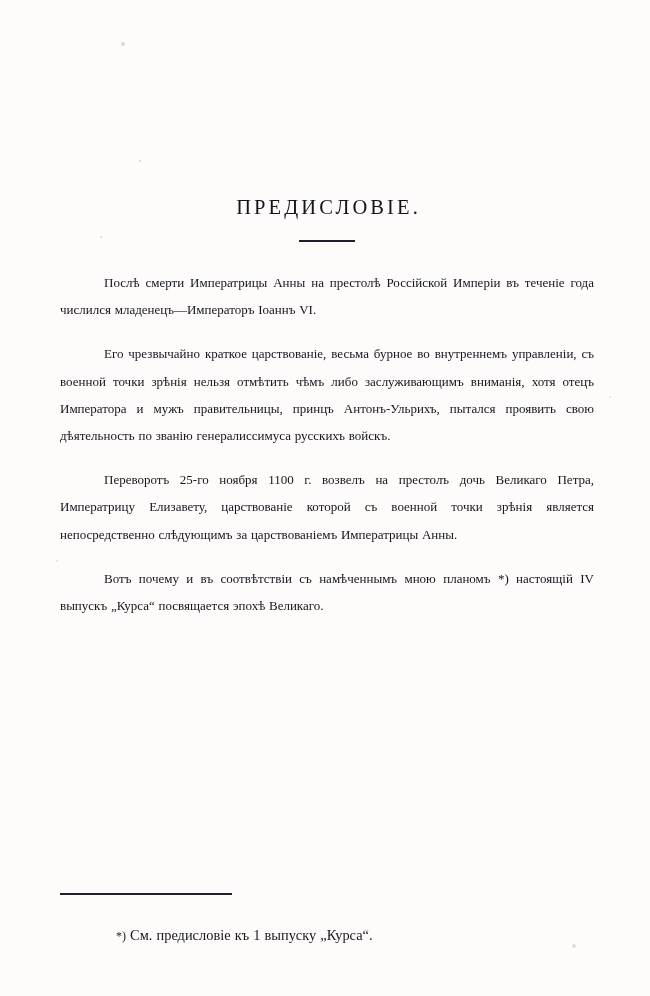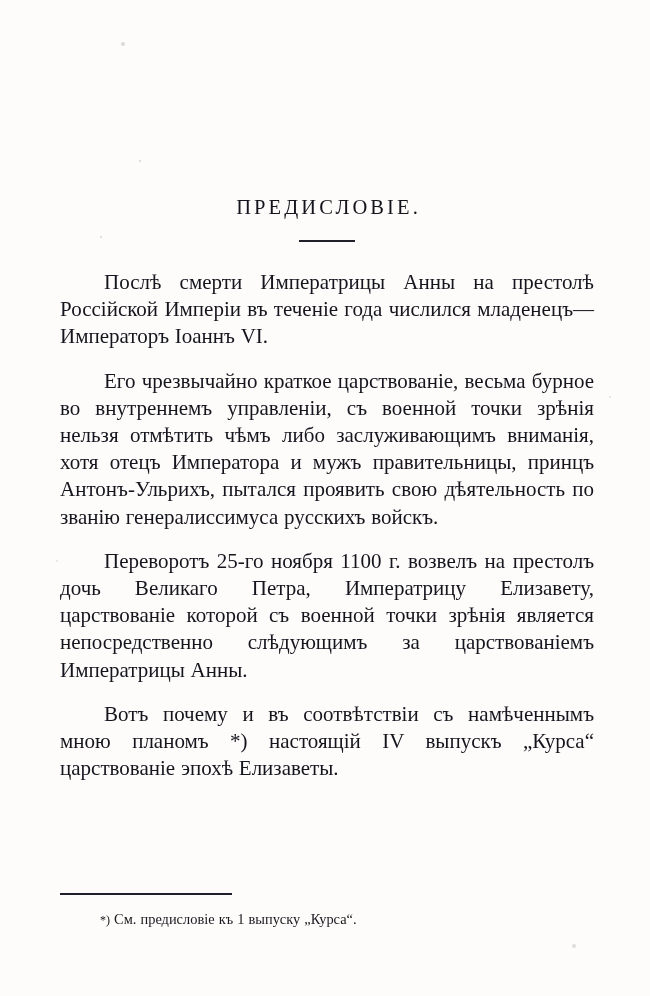--- a/index.html
+++ b/index.html
@@ -56,21 +56,21 @@
   .title-rule {
     width: 56px;
     height: 2px;
     background: #20202a;
     margin: 21px auto 0 auto;
   }
 
   p.para {
     margin: 0;
     padding-top: 17px;
-    font-size: 21px;
+    font-size: 13px;
     line-height: 27.2px;
     text-align: justify;
     text-justify: inter-word;
     text-indent: 44px;
     color: #15151e;
     word-spacing: 0.5px;
   }
   p.para:first-of-type {
     padding-top: 27px;
   }
@@ -80,21 +80,21 @@
     left: 60px;
     top: 893px;
     width: 534px;
   }
   .footnote-rule {
     width: 172px;
     height: 2px;
     background: #20202a;
   }
   .footnote {
-    margin: 0;
+    margin: 16px;
     padding-top: 14px;
     font-size: 14.4px;
     line-height: 20px;
     text-indent: 40px;
     color: #18181f;
     word-spacing: 0.5px;
   }
   sup.fn-mark {
     font-size: 12px;
     vertical-align: baseline;
@@ -114,21 +114,21 @@
   <div class="speck sp6"></div>
 
   <div class="content">
 
     <h1 class="doc-title">ПРЕДИСЛОВІЕ.</h1>
     <div class="title-rule"></div>
 
     <p class="para">Послѣ смерти Императрицы Анны на престолѣ Россійской Имперіи въ теченіе года числился младенецъ—Императоръ Іоаннъ VI.</p>
     <p class="para">Его чрезвычайно краткое царствованіе, весьма бурное во внутреннемъ управленіи, съ военной точки зрѣнія нельзя отмѣтить чѣмъ либо заслуживающимъ вниманія, хотя отецъ Императора и мужъ правительницы, принцъ Антонъ-Ульрихъ, пытался проявить свою дѣятельность по званію генералиссимуса русскихъ войскъ.</p>
     <p class="para">Переворотъ 25-го ноября 1100 г. возвелъ на престолъ дочь Великаго Петра, Императрицу Елизавету, царствованіе которой съ военной точки зрѣнія является непосредственно слѣдующимъ за царствованіемъ Императрицы Анны.</p>
-    <p class="para">Вотъ почему и въ соотвѣтствіи съ намѣченнымъ мною планомъ *) настоящій IV выпускъ „Курса“ царствованіе эпохѣ Елизаветы.</p>
+    <p class="para">Вотъ почему и въ соотвѣтствіи съ намѣченнымъ мною планомъ *) настоящій IV выпускъ „Курса“ посвящается эпохѣ Великаго.</p>
 
   </div>
 
   <div class="footnote-wrap">
     <div class="footnote-rule"></div>
     <p class="footnote"><sup class="fn-mark">*)</sup><span> См. предисловіе къ 1 выпуску „Курса“.</span></p>
   </div>
 
 </div>
 

